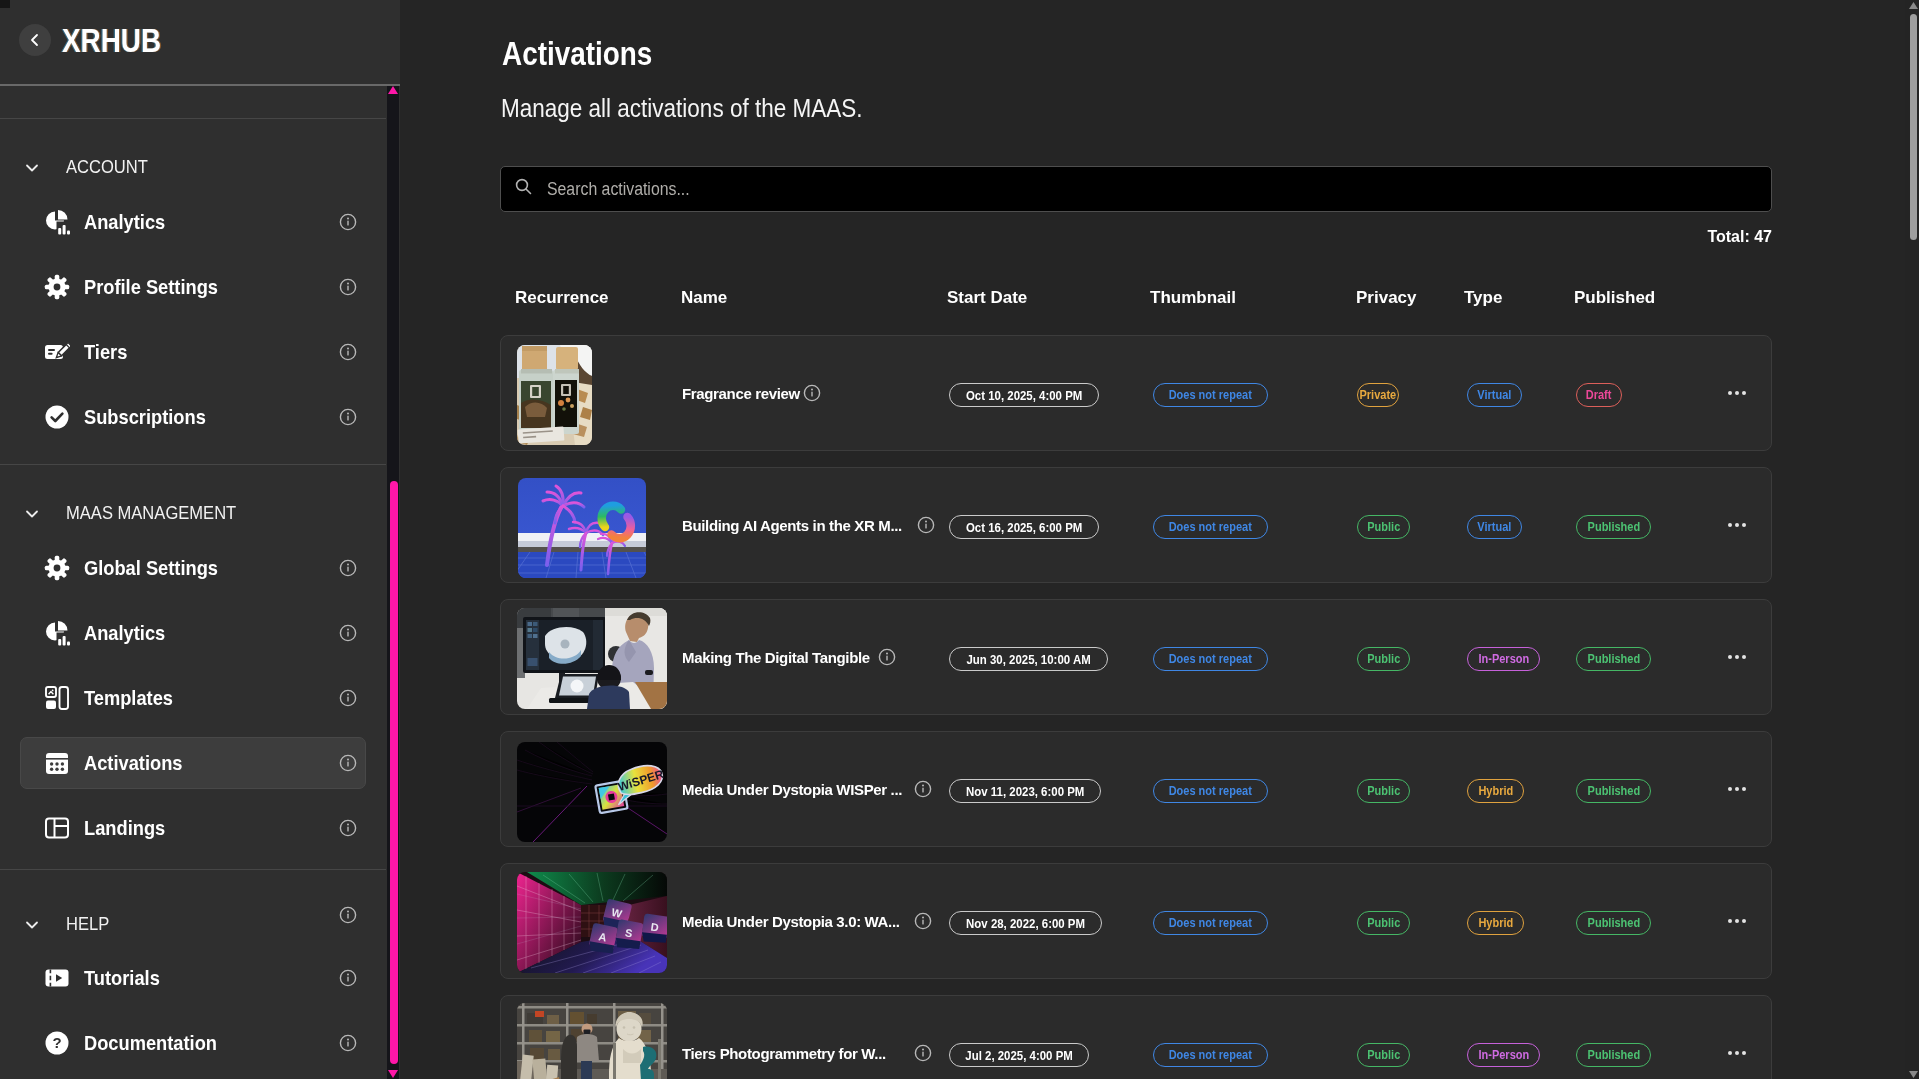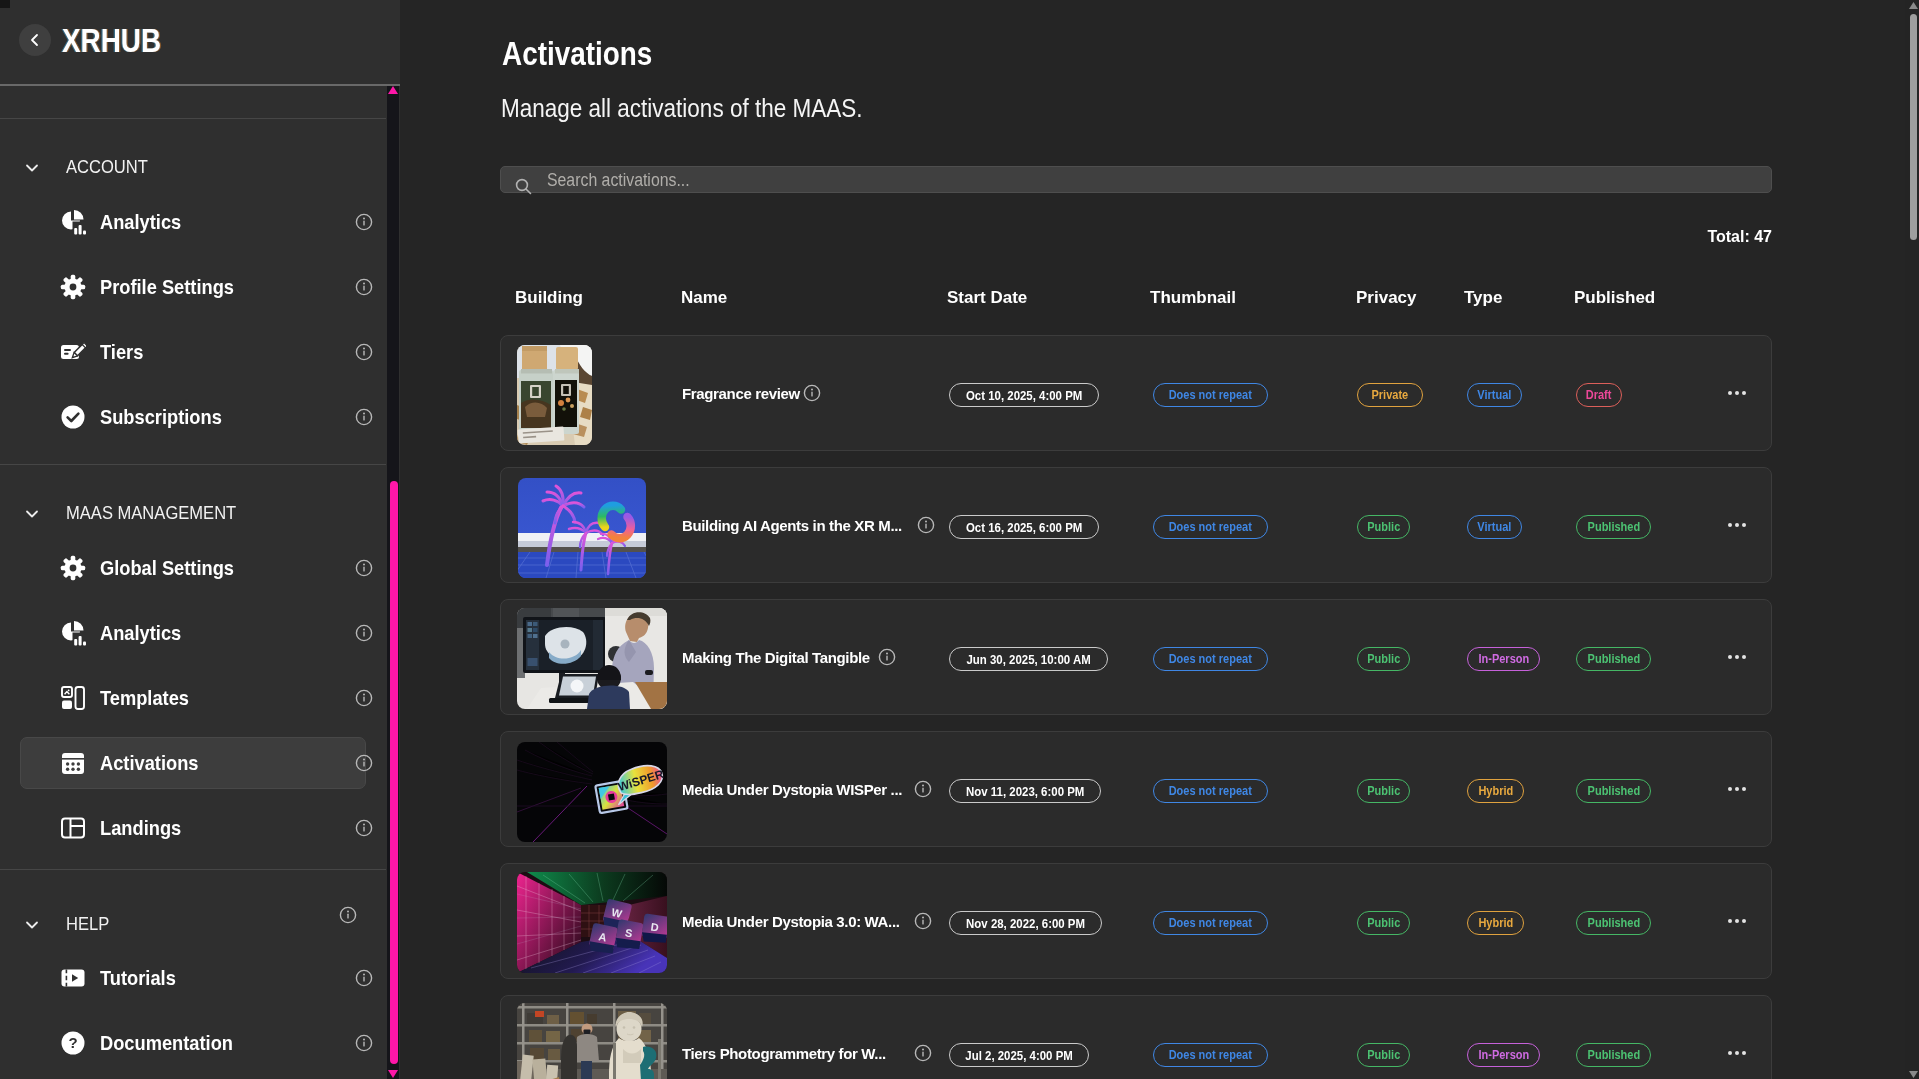--- a/index.html
+++ b/index.html
@@ -12,38 +12,38 @@
   #side { position:absolute; left:0; top:0; width:400px; height:1079px; background:#2f2f2f; }
   #backbtn { position:absolute; left:19px; top:24px; width:32px; height:32px; border-radius:50%;
     background:#3f3f3f; }
   #logo { position:absolute; left:62px; top:21px; font-size:34px; font-weight:700; color:#fff;
     transform:scaleX(.82); transform-origin:0 0;
     text-shadow:1.5px 0 0 rgba(255,145,40,.42), -1.5px 0 0 rgba(70,190,255,.42); }
   .hdiv { position:absolute; background:#696969; }
   .ndiv { position:absolute; background:#464646; height:1px; left:0; width:386px; }
   .sechead { position:absolute; left:66px; font-size:18px; color:#f2f2f2; }
   .chev { position:absolute; left:25px; width:14px; height:14px; }
-  .navitem { position:absolute; left:16px; width:386px; height:52px; }
+  .navitem { position:absolute; left:0; width:386px; height:52px; }
   .nicon { position:absolute; left:44px; top:50%; margin-top:-13px; width:26px; height:26px; }
   .nlabel { position:absolute; left:84px; top:50%; transform:translateY(-50%); font-size:21px;
     font-weight:700; color:#fff; white-space:nowrap; }
   .nlabel span { display:inline-block; transform:scaleX(.87); transform-origin:0 50%; }
   .iinfo { position:absolute; left:339px; top:50%; margin-top:-9px; width:18px; height:18px; }
   #hilite { position:absolute; left:20px; width:346px; height:52px; background:#3d3d3d; border:1px solid #484848; border-radius:7px; }
 
   
   #strack { position:absolute; left:387px; top:86px; width:12px; height:993px; background:#15151a; }
   #sthumb { position:absolute; left:390px; top:481px; width:8px; height:583px; border-radius:4px; background:#ff17a9; }
 
   
   #h1 { position:absolute; left:502px; top:34px; font-size:34px; font-weight:700; color:#fff;
     transform:scaleX(.82); transform-origin:0 0; white-space:nowrap; }
   #sub { position:absolute; left:501px; top:94px; font-size:25px; color:#f5f5f5;
     transform:scaleX(.9); transform-origin:0 0; white-space:nowrap; }
-  #search { position:absolute; left:500px; top:166px; width:1272px; height:27px; background:#404040;
+  #search { position:absolute; left:500px; top:166px; width:1272px; height:46px; background:#000000;
     border:1px solid #4e4e4e; border-radius:5px; }
   #search .ph { position:absolute; left:46px; top:50%; transform:translateY(-50%); font-size:18px; color:#b0aeaa; }
   #search .ph span{ display:inline-block; transform:scaleX(.88); transform-origin:0 50%; white-space:nowrap;}
   #total { position:absolute; left:1560px; top:228px; width:212px; text-align:right; font-size:16px;
     font-weight:700; color:#fff; }
   .th { position:absolute; top:288px; font-size:17px; font-weight:700; color:#fff; white-space:nowrap; }
 
   .card { position:absolute; left:500px; width:1272px; height:116px; background:#2b2b2b;
     border:1px solid #3c3c3c; border-radius:8px; }
   .thumb { position:absolute; overflow:hidden; border-radius:8px; }
@@ -298,21 +298,21 @@
 <div id="sub">Manage all activations of the MAAS.</div>
 <div id="search">
   <svg class="abs" style="left:14px;top:11px" width="17" height="17" viewBox="0 0 17 17">
     <circle cx="7" cy="7" r="5.4" fill="none" stroke="#b2b2b2" stroke-width="1.6"></circle>
     <path d="M11.2 11.2 L15.5 15.5" stroke="#b2b2b2" stroke-width="1.6" stroke-linecap="round"></path>
   </svg>
   <div class="ph"><span>Search activations...</span></div>
 </div>
 <div id="total">Total: 47</div>
 
-<div class="th" style="left:515px">Building</div>
+<div class="th" style="left:515px">Recurrence</div>
 <div class="th" style="left:681px">Name</div>
 <div class="th" style="left:947px">Start Date</div>
 <div class="th" style="left:1150px">Thumbnail</div>
 <div class="th" style="left:1356px">Privacy</div>
 <div class="th" style="left:1464px">Type</div>
 <div class="th" style="left:1574px">Published</div>
 
 <div class="card" style="top:335px">
     <div class="thumb" style="left:16px;top:9px;width:75px;height:100px"><svg width="75" height="100" viewBox="0 0 75 100">
         <rect width="75" height="100" fill="#d9cbb2"></rect>
@@ -355,21 +355,21 @@
       <circle cx="9" cy="9" r="7.6" fill="none" stroke="#b8b8b8" stroke-width="1.4"></circle>
       <circle cx="9" cy="5.4" r="1" fill="#b8b8b8"></circle>
       <rect x="8.3" y="7.4" width="1.4" height="5.2" rx="0.7" fill="#b8b8b8"></rect>
     </svg>
     <div class="pill pdate">
       <span>Oct 10, 2025, 4:00 PM</span>
     </div>
     <div class="pill pblue precur">
       <span>Does not repeat</span>
     </div>
-    <div class="pill porange ppriv" style="width:66px">
+    <div class="pill porange ppriv" style="width:42px">
       <span>Private</span>
     </div>
     <div class="pill pblue ptype" style="width:55px">
       <span>Virtual</span>
     </div>
     <div class="pill pred ppub" style="width:46px">
       <span>Draft</span>
     </div>
     <div class="dots">
       <i style="left:0"></i>

